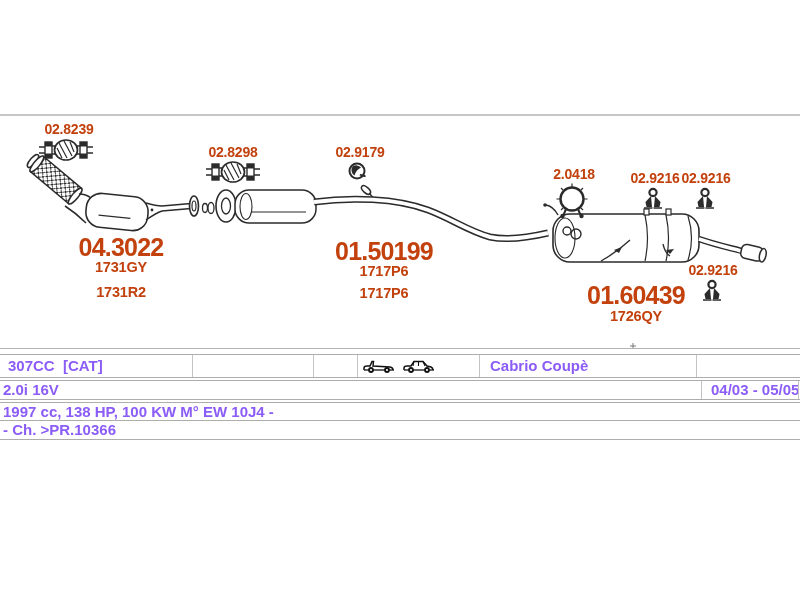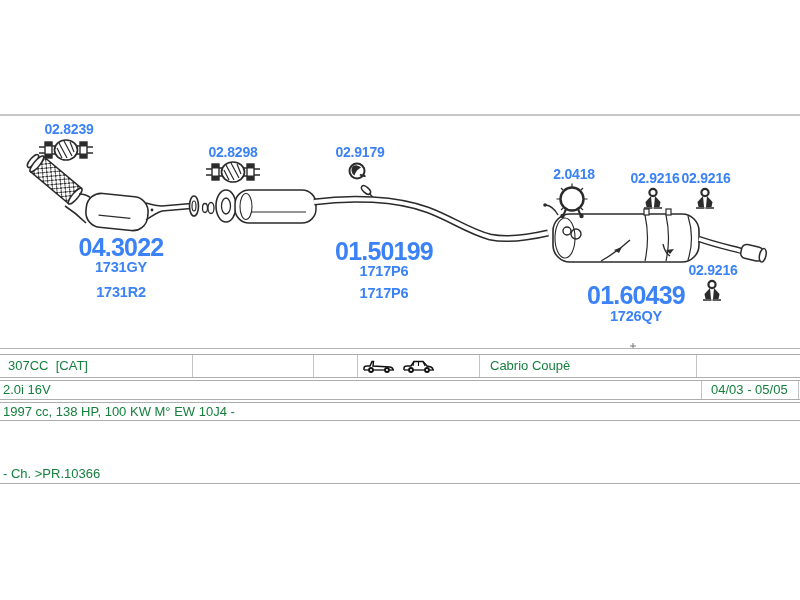--- a/index.html
+++ b/index.html
@@ -1,28 +1,28 @@
 <!DOCTYPE html>
 <html><head>
 <meta charset="utf-8">
 <style>
   html,body{margin:0;padding:0;background:#fff;}
   .page{position:relative;width:800px;height:600px;background:#ffffff;overflow:hidden;
         font-family:"Liberation Sans",sans-serif;color:#1d1d1d;}
   .hline{position:absolute;left:0;width:800px;border-top:1px solid #b2b2b2;height:0;}
   svg{position:absolute;left:0;top:0;}
   .lbl{position:absolute;transform:translateX(-50%);font-weight:700;font-size:14px;
-       letter-spacing:-0.2px;white-space:nowrap;color:#3b82f6;line-height:1;}
+       letter-spacing:-0.2px;white-space:nowrap;color:#c2410c;line-height:1;}
   .lbl.big{font-size:25px;letter-spacing:-0.8px;}
   .lbl.code{font-size:14.5px;letter-spacing:-0.2px;}
   .trow{position:absolute;left:0;width:800px;box-sizing:border-box;display:flex;
         border-top:1px solid #adadad;border-bottom:1px solid #adadad;background:#fff;}
-  .trow.noline{border-top:none;margin-top:44px;}
-  .cell{box-sizing:border-box;border-right:1px solid #c4c4c4;font-size:13px;color:#15803d;
-        white-space:pre;overflow:hidden;}
+  .trow.noline{border-top:none;}
+  .cell{box-sizing:border-box;border-right:1px solid #c4c4c4;font-size:15px;color:#8b5cf6;
+        white-space:pre;overflow:hidden;font-weight:bold;}
   .cell.last{border-right:none;}
   .cars{display:flex;align-items:center;gap:6px;padding-left:4px;}
   .cars svg{position:static;display:block;}
 </style>
 </head>
 <body>
 
 <div class="page">
 
   <svg width="800" height="355" viewBox="0 0 800 355">

